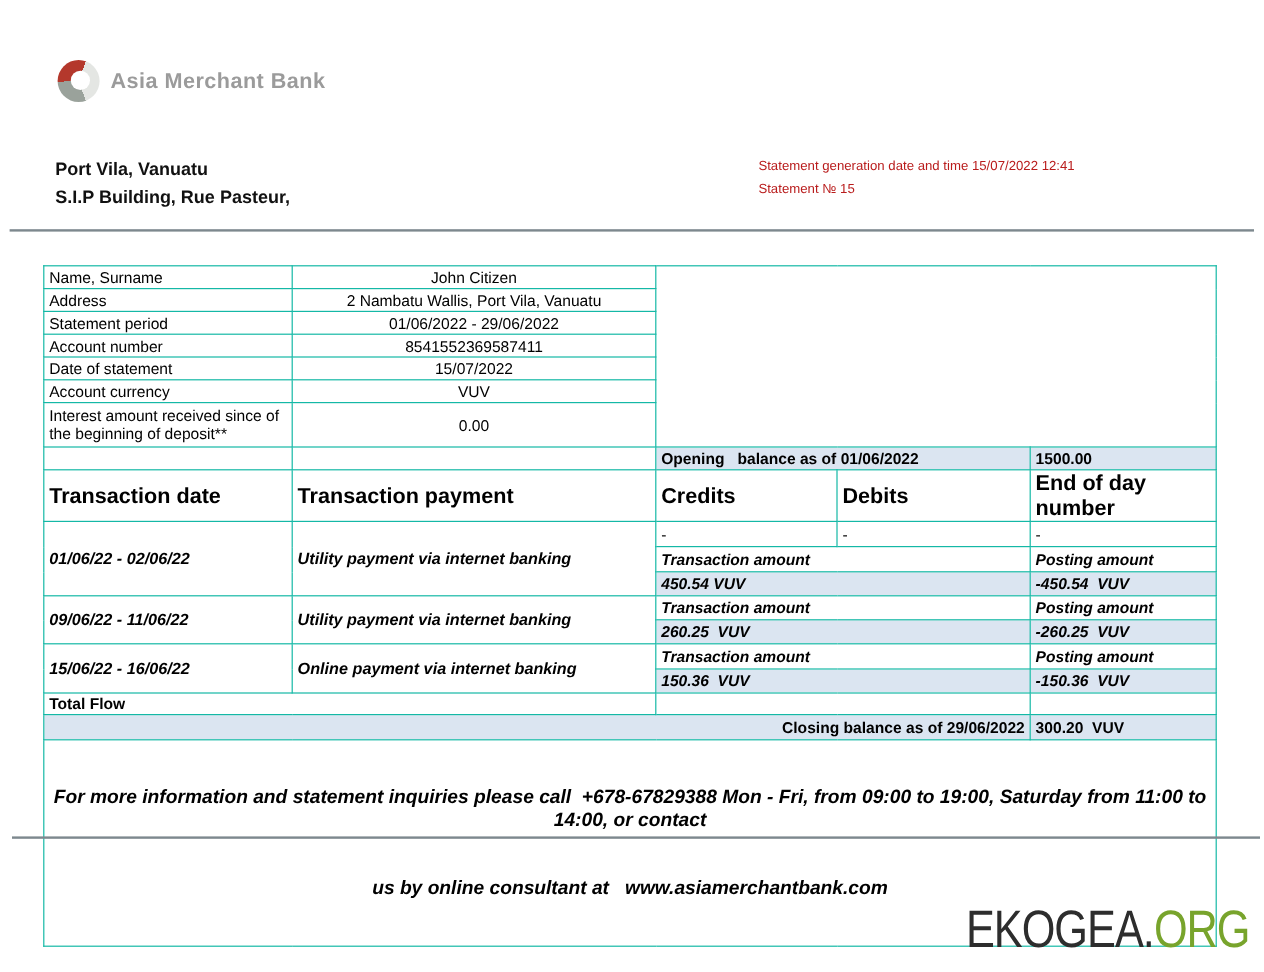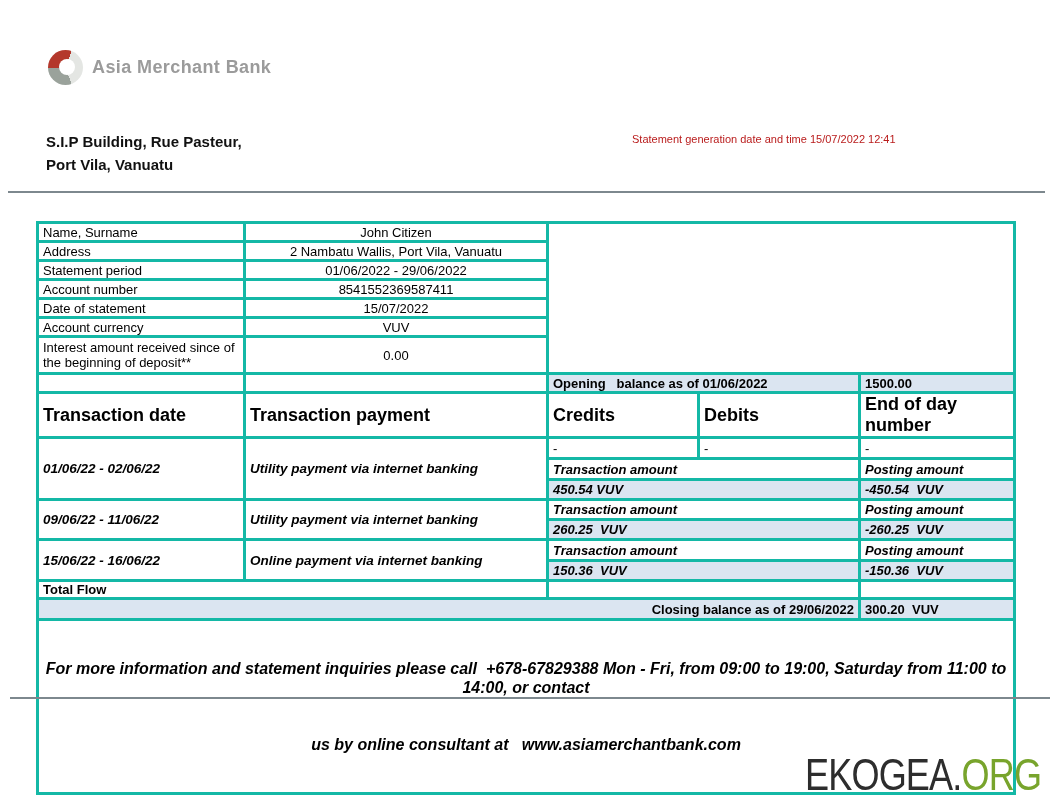--- a/index.html
+++ b/index.html
@@ -18,21 +18,21 @@
   .addr { position:absolute; left:46px; top:130px; font-size:15px; font-weight:bold; line-height:23px; color:#111; }
   .stmt-meta { position:absolute; left:632px; top:130px; font-size:11px; line-height:19px; color:#b91c1c; }
 
   .divider { position:absolute; height:2px; background:#7d888e; }
   .divider.top { left:8px; top:191px; width:1037px; }
   .divider.bottom { left:10px; top:697px; width:1040px; }
 
   
   table.stmt { position:absolute; left:36px; top:221px; width:977px; border-collapse:collapse; table-layout:fixed;
     font-size:13px; color:#000; }
-  table.stmt td { border:3px solid #14b8a6; padding:0 4px; vertical-align:middle; overflow:hidden; }
+  table.stmt td { border:1px solid #14b8a6; padding:0 4px; vertical-align:middle; overflow:hidden; }
   td.ghost { border:none; }
   td.lbl { text-align:left; padding-left:5px; }
   td.val { text-align:center;margin-top:20px; }
   td.blue { background:#dbe5f1; }
   td.bold { font-weight:bold; }
   td.bi { font-weight:bold; font-style:italic; }
   td.center { }
   td.right { text-align:right; padding-right:6px; }
   td.left { text-align:left; padding-left:9px; }
   td.datecell, td.detcell { vertical-align:top; padding-top:2px; font-size:13.5px; }
@@ -52,26 +52,27 @@
 <body>
 
 <div class="page">
 
   <div class="brand">
     <div class="logo-mark"></div>
     <div class="brand-name">Asia Merchant Bank</div>
   </div>
 
   <div class="addr">
+    <div>Port Vila, Vanuatu</div>
     <div>S.I.P Building, Rue Pasteur,</div>
-    <div>Port Vila, Vanuatu</div>
   </div>
 
   <div class="stmt-meta">
     <div>Statement generation date and time 15/07/2022 12:41</div>
+    <div>Statement № 15</div>
   </div>
 
   <div class="divider top"></div>
 
   <table class="stmt">
     <colgroup>
       <col style="width:207px">
         <col style="width:303px">
         <col style="width:151px">
         <col style="width:161px">

